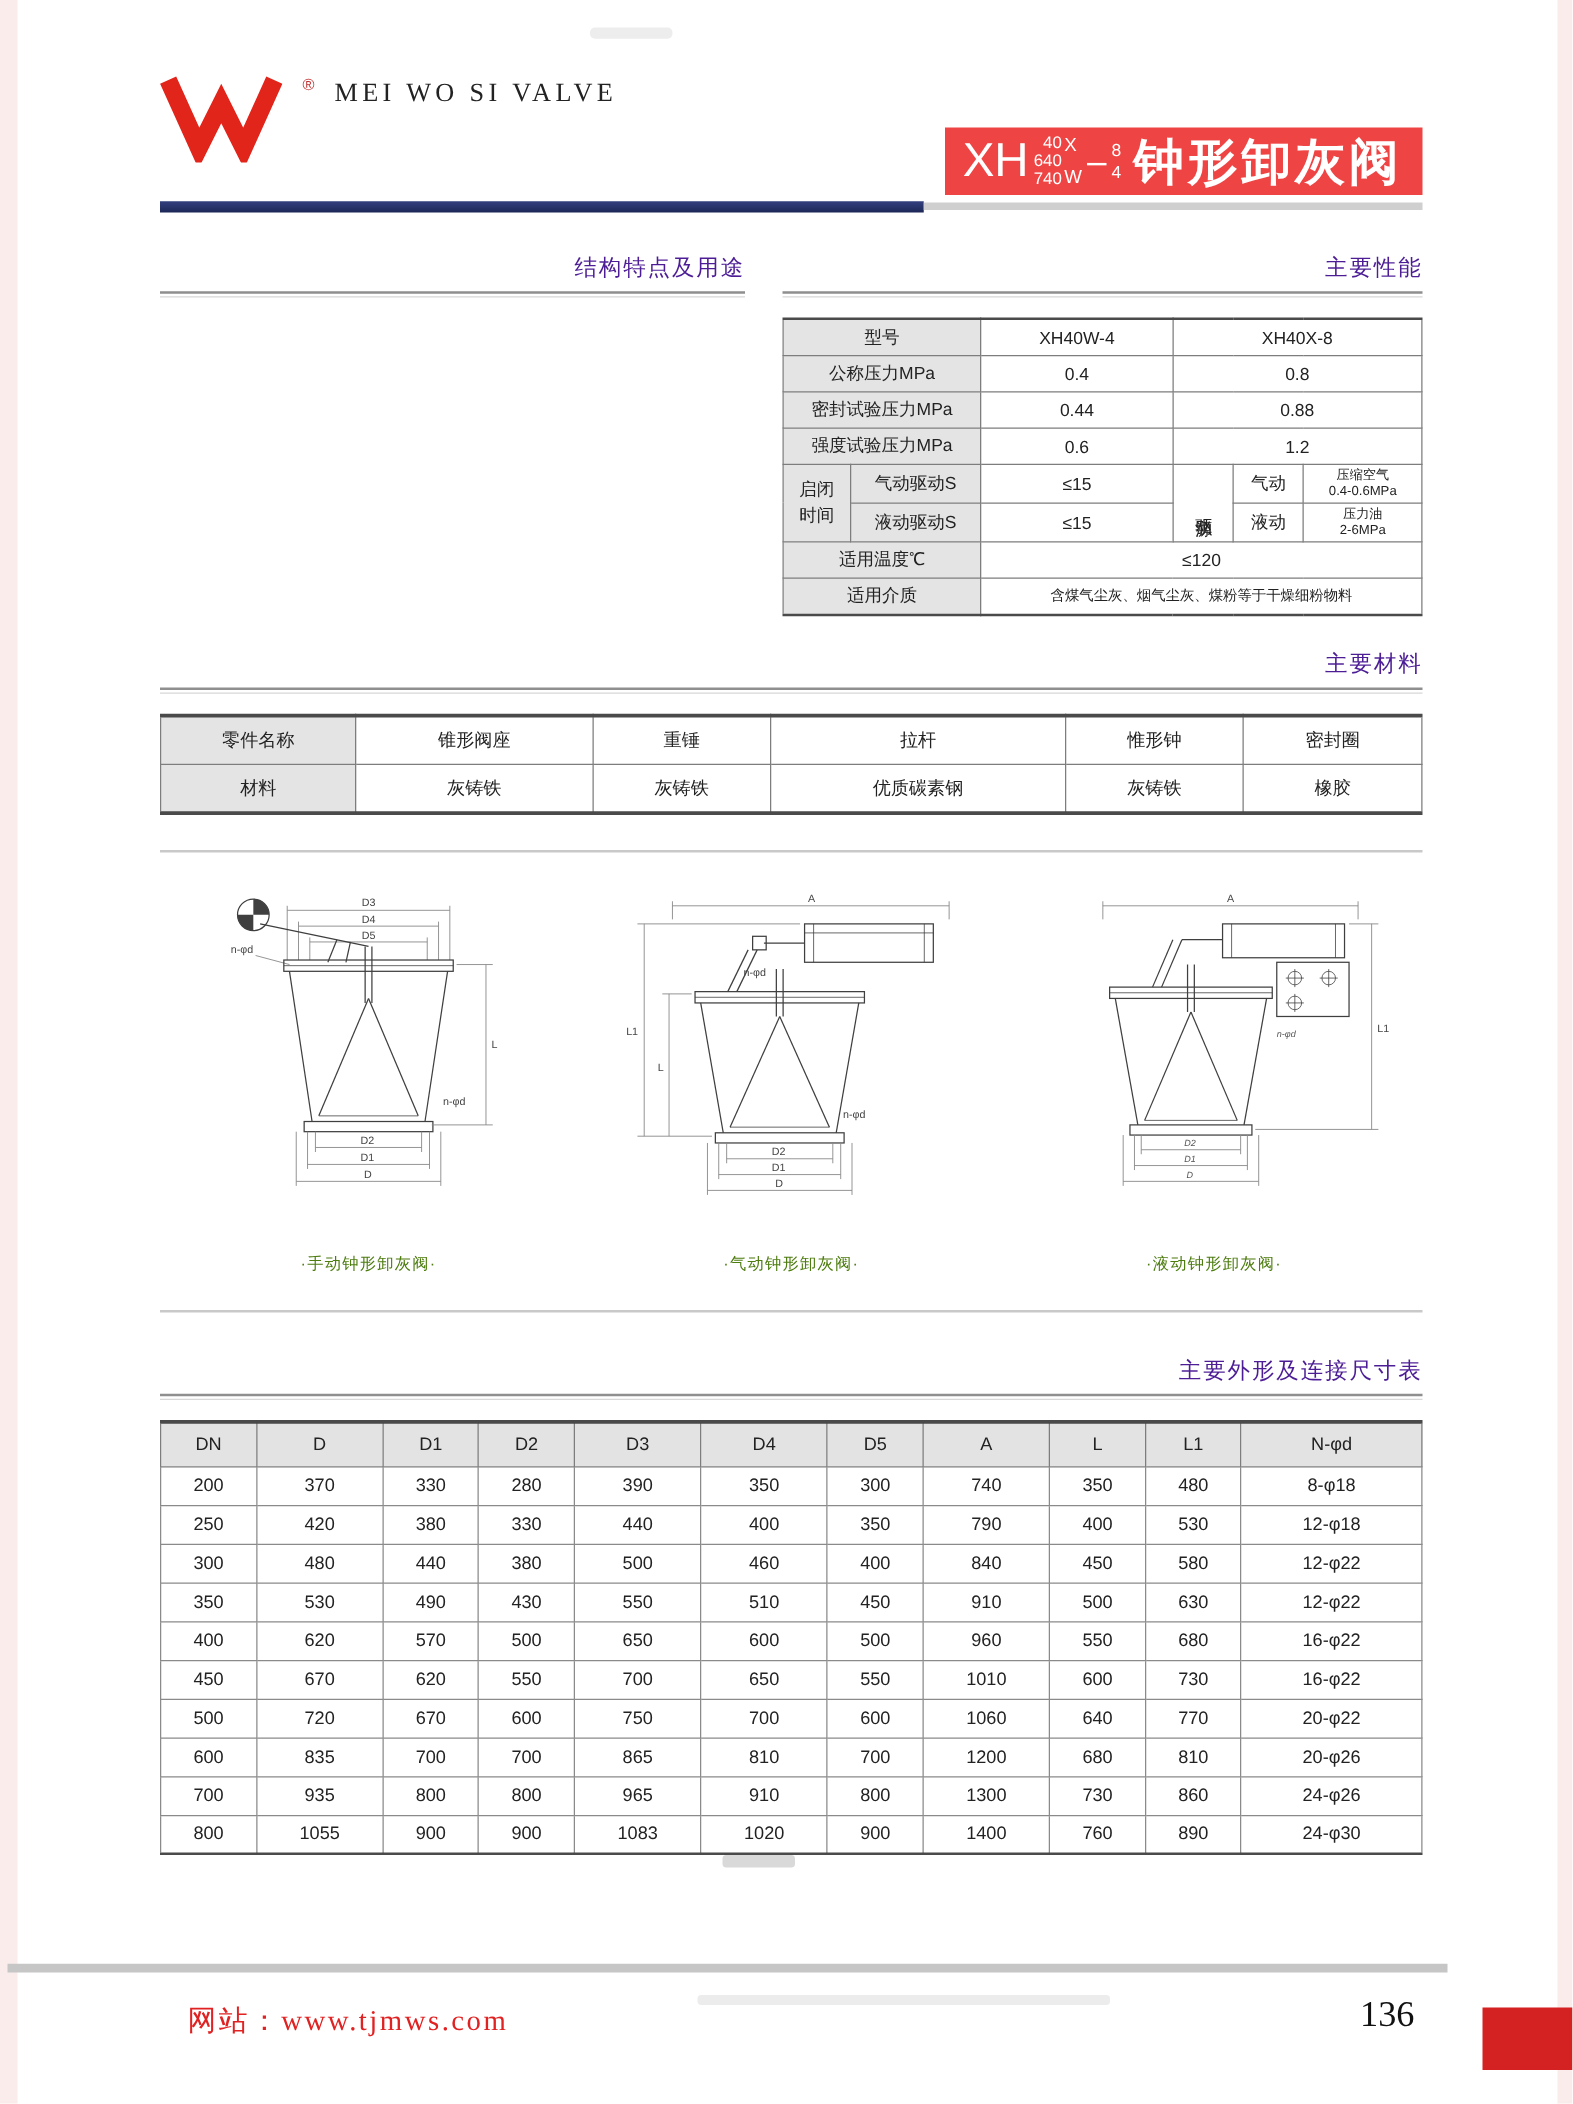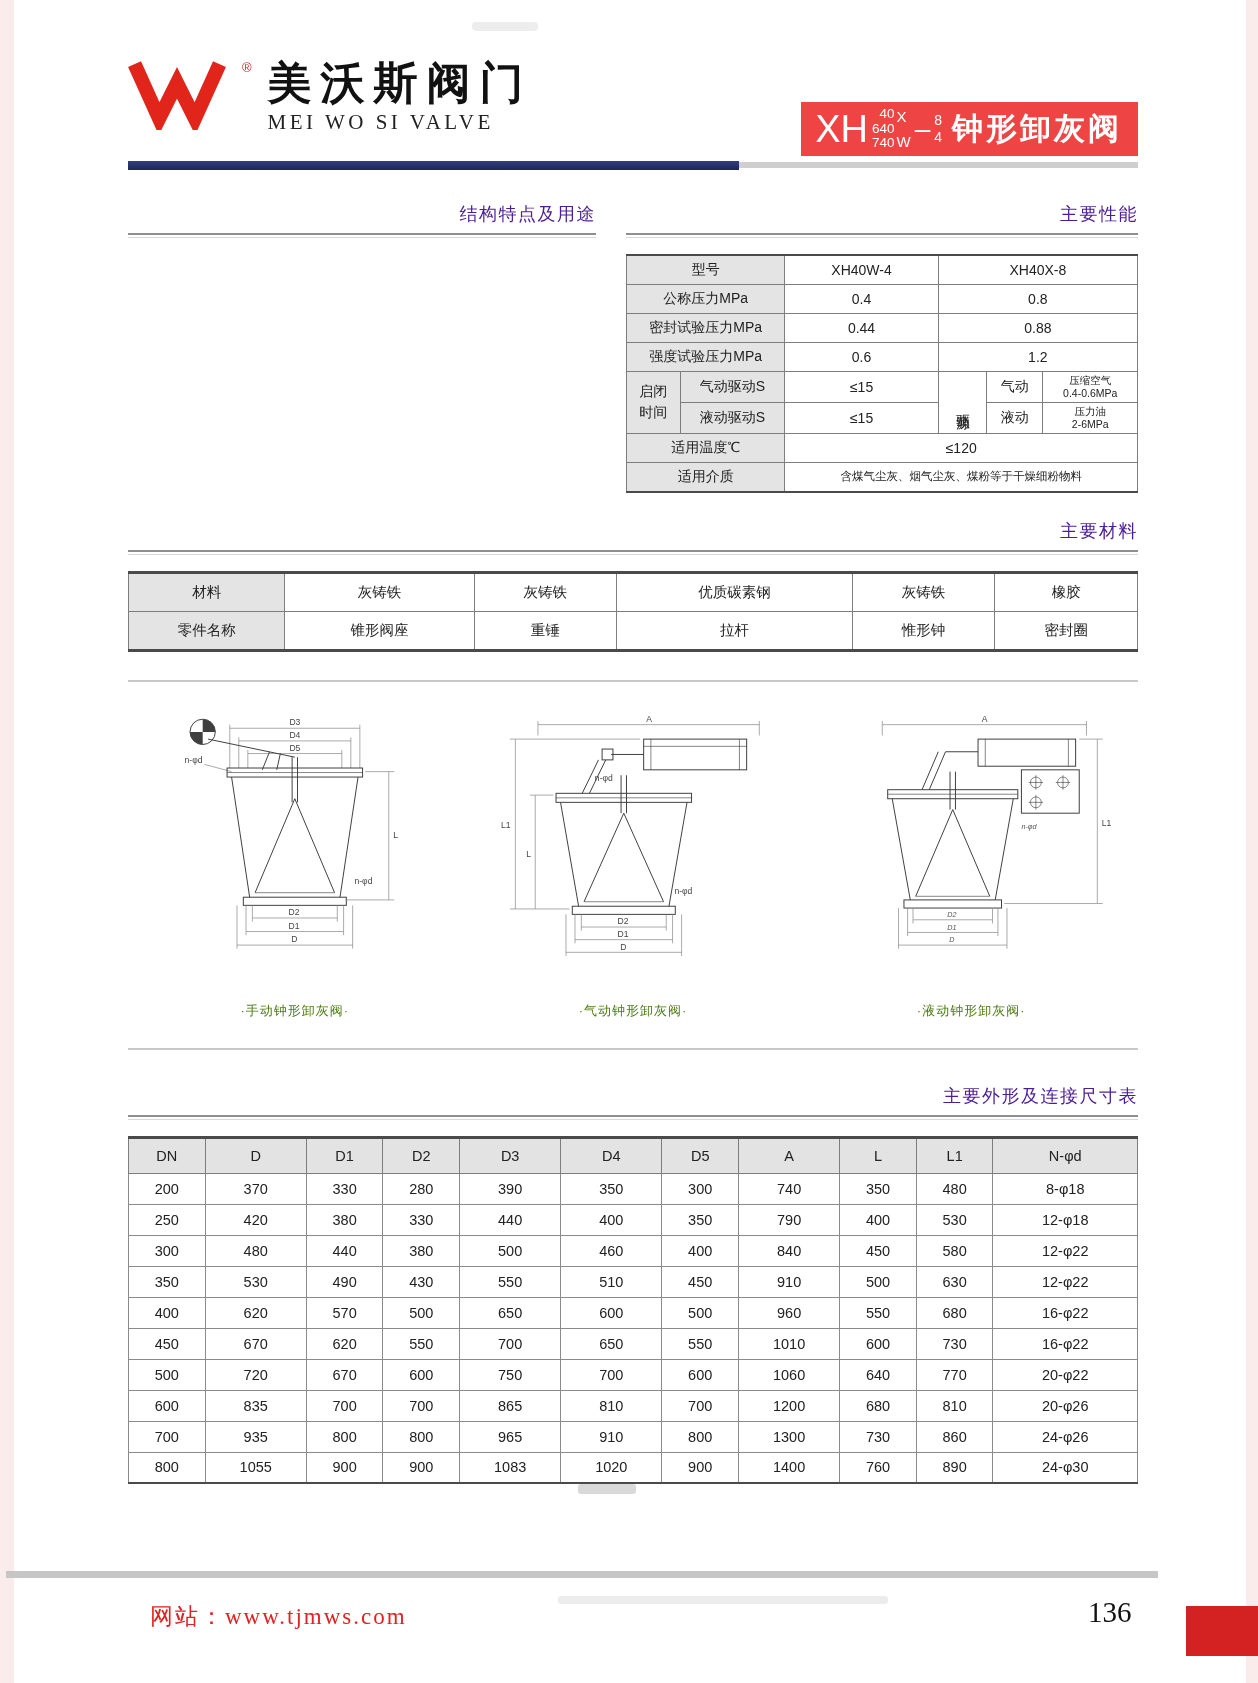--- a/index.html
+++ b/index.html
@@ -15,21 +15,21 @@
   .logo-w svg { display:block; }
   .reg { color:#c03030; font-size:13px; vertical-align:top; }
   .brand-cn { font-family:"Liberation Serif", serif; font-weight:bold; font-size:44px; letter-spacing:9px; color:#111; line-height:1.1; }
   .brand-en { font-family:"Liberation Serif", serif; font-size:21px; letter-spacing:3.5px; color:#222; margin-top:2px; }
   .banner { margin-left:auto; margin-top:42px; height:54px; background:#ef4444; color:#fff; display:flex; align-items:center; padding:0 16px 0 14px; }
   .banner .prefix { font-size:38px; line-height:1; }
   .banner .stack { display:flex; flex-direction:column; line-height:1.08; font-size:13.5px; text-align:right; margin-left:4px; }
   .banner .letters { display:flex; flex-direction:column; justify-content:space-between; height:46px; font-size:15px; padding:2px 0; margin-left:2px; }
   .banner .dash { font-size:28px; margin:0 4px; line-height:1; }
   .banner .stack2 { display:flex; flex-direction:column; line-height:1.25; font-size:14px; }
-  .banner .btitle { font-size:31px; font-weight:bold; letter-spacing:3px; margin-left:10px; }
+  .banner .btitle { font-size:40px; font-weight:bold; letter-spacing:3px; margin-left:10px; }
   .underbar { display:flex; margin-top:5px; }
   .underbar .navy { width:60.5%; height:9px; background:linear-gradient(180deg,#33407f 0%, #1c2756 100%); }
   .underbar .lite { flex:1; height:6px; background:#cfcfcf; margin-top:1px; }
 
   
   .sec-h { font-size:18px; font-weight:normal; color:#4c1d95; letter-spacing:1.5px;text-align:right; }
   .rule  { height:2px; background:#8f8f8f; margin-top:7px; }
   .rule2 { height:1px; background:#d8d8d8; margin-top:2px; }
 
   
@@ -95,21 +95,20 @@
 
     <div class="header">
       <div class="logo-area">
         <div class="logo-w">
           <svg width="98" height="70" viewBox="0 0 104 70">
             <path d="M10 9 L33 60 L52 22 L71 60 L94 9" stroke="#e1251b" stroke-width="15" fill="none" stroke-linecap="square"></path>
           </svg>
         </div>
         <span class="reg">®</span>
         <div>
-          <div class="brand-cn">美沃斯阀门</div>
           <div class="brand-en">MEI WO SI VALVE</div>
         </div>
       </div>
       <div class="banner">
         <span class="prefix">XH</span>
         <span class="stack">
           <span>40</span>
           <span>640</span>
           <span>740</span>
         </span>
@@ -207,34 +206,34 @@
       </div>
     </div>
 
     <div class="materials">
       <div class="sec-h">主要材料</div>
       <div class="rule"></div>
       <div class="rule2"></div>
       <table class="mat">
         <tbody>
             <tr>
+          <td class="lbl">零件名称</td>
+          <td>锥形阀座</td>
+          <td>重锤</td>
+          <td>拉杆</td>
+          <td>惟形钟</td>
+          <td>密封圈</td>
+        </tr>
+        <tr>
           <td class="lbl">材料</td>
           <td>灰铸铁</td>
           <td>灰铸铁</td>
           <td>优质碳素钢</td>
           <td>灰铸铁</td>
           <td>橡胶</td>
-        </tr>
-        <tr>
-          <td class="lbl">零件名称</td>
-          <td>锥形阀座</td>
-          <td>重锤</td>
-          <td>拉杆</td>
-          <td>惟形钟</td>
-          <td>密封圈</td>
         </tr>
       </tbody>
         </table>
     </div>
 
     <div class="divider"></div>
 
     <div class="drawings">
 
       <div class="drawing">

